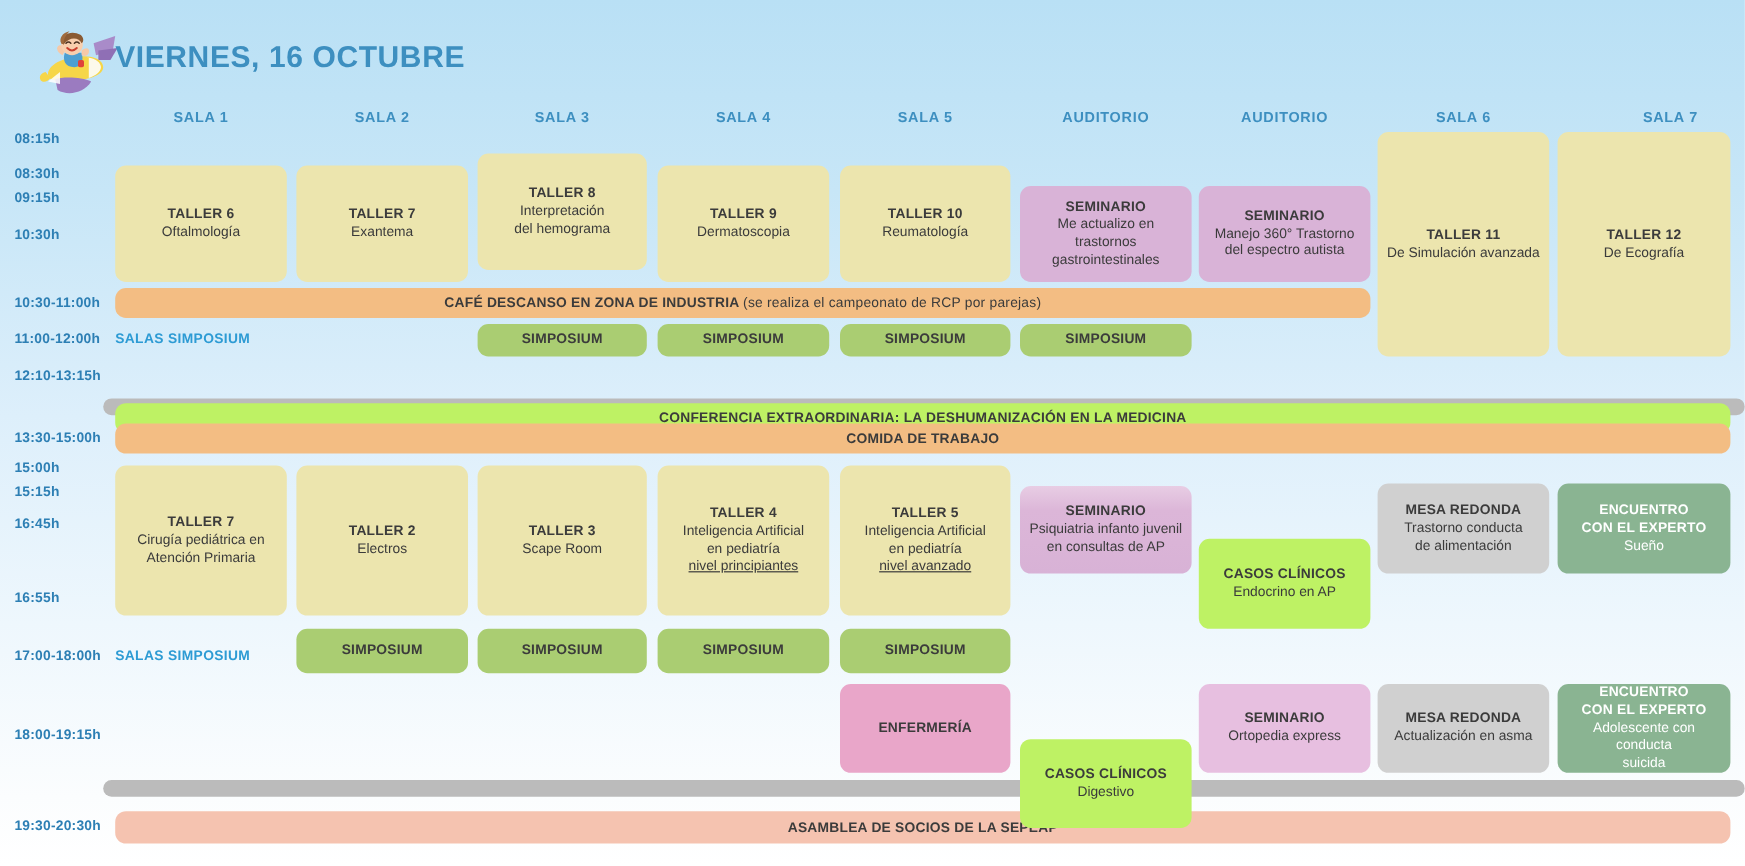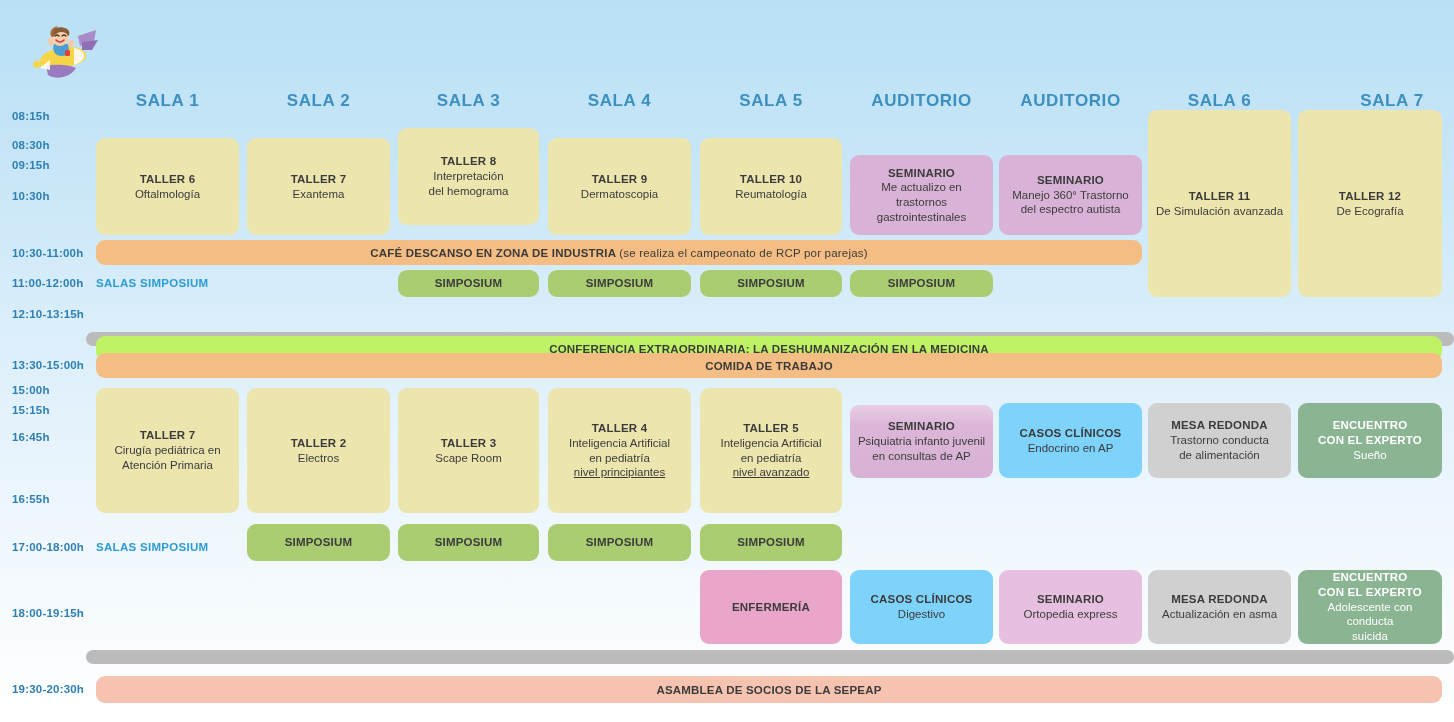--- a/index.html
+++ b/index.html
@@ -19,21 +19,21 @@
   #plane-logo { position: absolute; left: 22px; top: 20px; width: 80px; height: 64px; }
   #day-title {
     position: absolute; left: 96px; top: 34px;
     font-size: 25px; font-weight: bold; letter-spacing: .5px;
     color: #3d8fc0; white-space: nowrap;
   }
 
   
   .col-head {
     position: absolute; top: 91px; height: 16px;
-    text-align: center; font-size: 17px; font-weight: bold;
+    text-align: center; font-size: 12px; font-weight: bold;
     letter-spacing: .6px; color: #3d8fc0;
   }
 
   
   .time-label {
     position: absolute; left: 12px; width: 80px;
     font-size: 11.5px; font-weight: bold; color: #2d7fb4;
     letter-spacing: .2px; white-space: nowrap;
   }
 
@@ -52,21 +52,21 @@
   }
   .block .lines { line-height: 1.28; }
   .block .l0 { font-size: 11.5px; font-weight: bold; letter-spacing: .2px; }
   .block .l1 { font-size: 11.5px; font-weight: normal; }
   .block .l1.ul { text-decoration: underline; }
 
   .taller   { background: #ece5ae; }
   .seminario{ background: linear-gradient(to bottom, #e8cde4 0%, #dcb6d8 28%, #d8b2d6 100%); }
   .seminario-flat { background: #d9b3d7; }
   .simposium{ background: #aacd72; }
-  .casos    { background: #7dd3fc; }
+  .casos    { background: #bef264; margin-top: 46px; }
   .mesa     { background: #d0d0d0; }
   .encuentro{ background: #8ab492; color:#ffffff; }
   .enfermeria{ background: #e9a6c9; }
   .seminario-pink{ background: #e7bfe0; }
 
   
   .bar {
     position: absolute; border-radius: 9px;
     display: flex; align-items: center; justify-content: center;
     font-size: 11.5px; font-weight: bold; color: #3b3b3b;
@@ -112,20 +112,21 @@
     <path d="M29 16 C29 8, 38 5, 45 9 C48 11, 48 15, 46 16 C44 11, 36 10, 31 17 Z" fill="#8a5a33"></path>
     <path d="M29 16 C27 12, 30 7, 36 6 C33 9, 31 12, 31 17 Z" fill="#a06a3c"></path>
 
     <path d="M33 16 q2 -2 4 0" stroke="#4a3222" stroke-width="1.3" fill="none" stroke-linecap="round"></path>
     <path d="M40 16 q2 -2 4 0" stroke="#4a3222" stroke-width="1.3" fill="none" stroke-linecap="round"></path>
     <path d="M34 20 q4 4 8 0" stroke="#c8402f" stroke-width="1.6" fill="none" stroke-linecap="round"></path>
 
     <rect x="43" y="30" width="5" height="6" rx="1.5" fill="#e0413a"></rect>
   </svg>
 
+  <div id="day-title">VIERNES, 16 OCTUBRE</div>
 </div>
 
 <div id="col-heads">
     <div class="col-head" style="left: 96px; width: 143px;">SALA 1</div>
     <div class="col-head" style="left: 247px; width: 143px;">SALA 2</div>
     <div class="col-head" style="left: 398px; width: 141px;">SALA 3</div>
     <div class="col-head" style="left: 548px; width: 143px;">SALA 4</div>
     <div class="col-head" style="left: 700px; width: 142px;">SALA 5</div>
     <div class="col-head" style="left: 850px; width: 143px;">AUDITORIO</div>
     <div class="col-head" style="left: 999px; width: 143px;">AUDITORIO</div>

